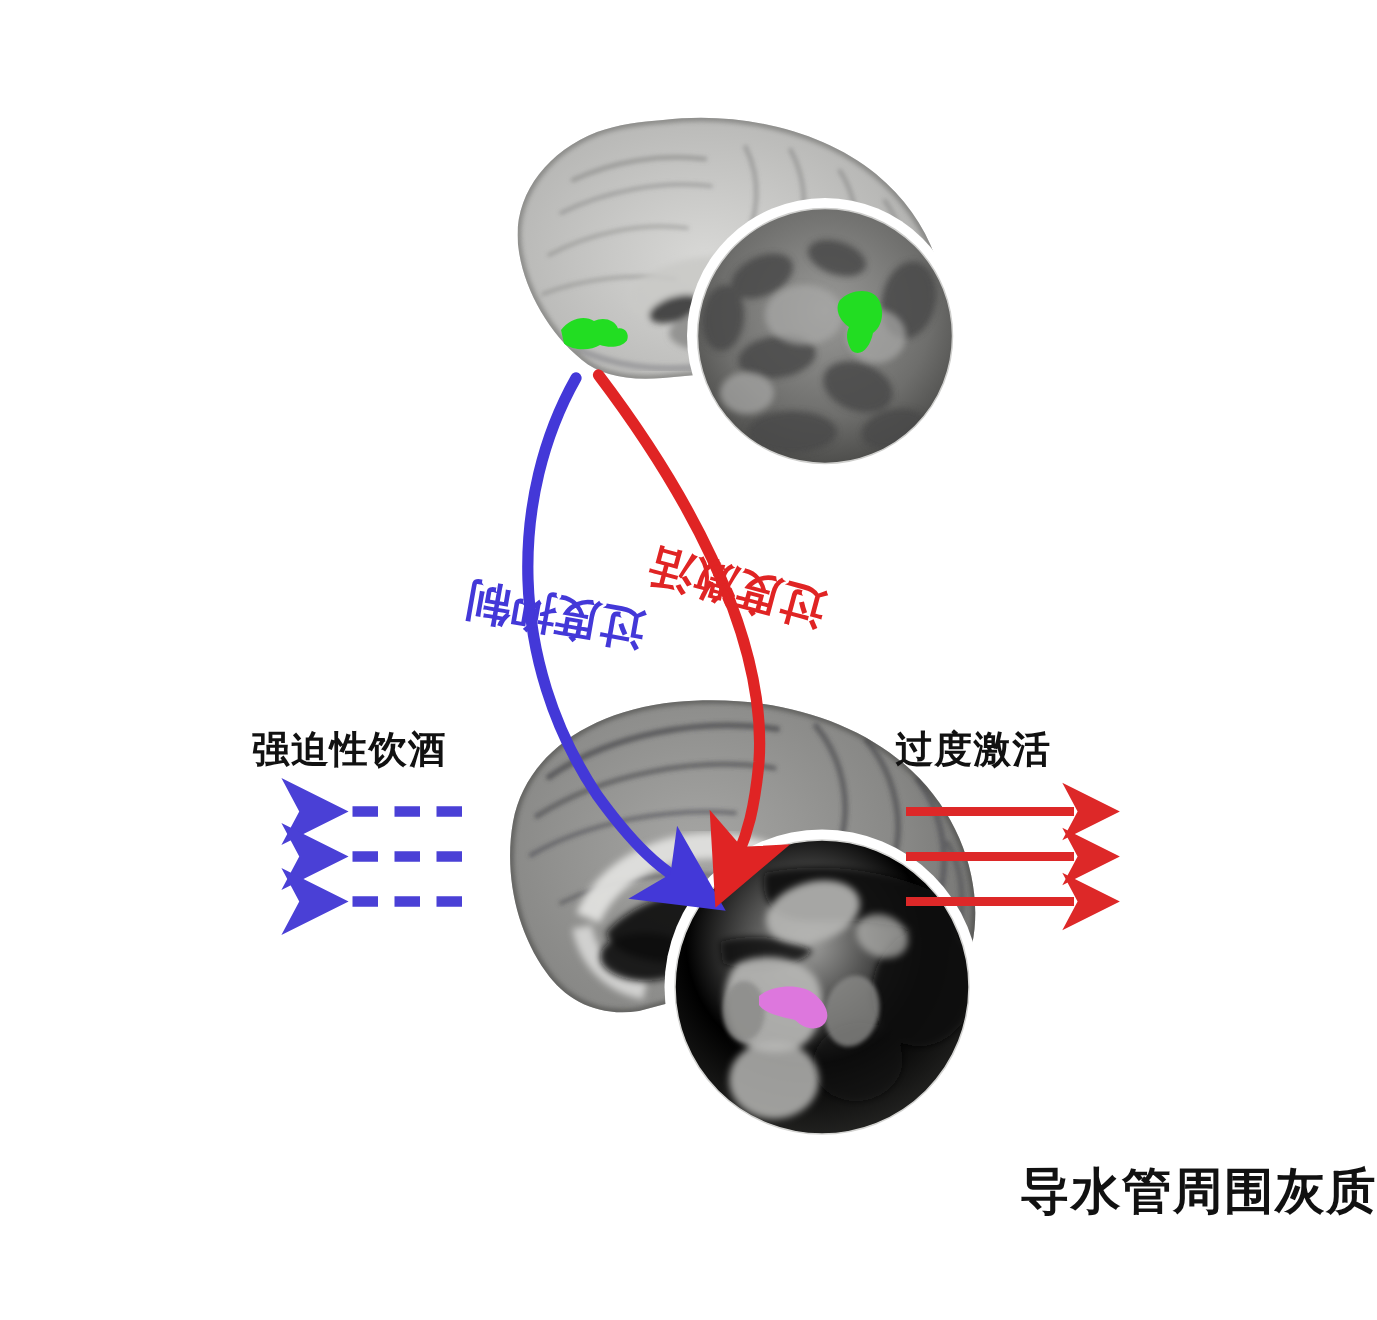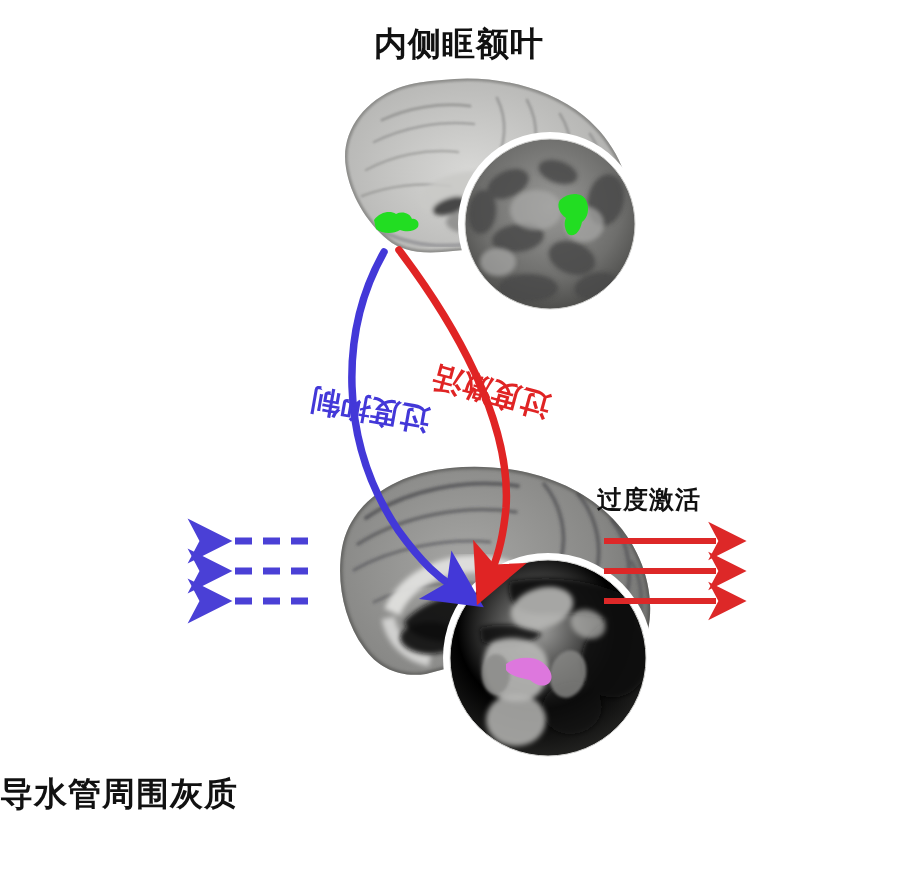--- a/index.html
+++ b/index.html
@@ -33,21 +33,21 @@
     top: 22px;
     left: 0;
     width: 918px;
     text-align: center;
     font-size: 33px;
   }
   #title-pag {
     top: 772px;
     left: 0;
     width: 918px;
-    text-align: left;
+    text-align: right;
     font-size: 33px;
   }
   #label-compulsive {
     top: 483px;
     left: 168px;
     font-size: 25px;
   }
   #label-impulsive {
     top: 483px;
     left: 597px;
@@ -80,21 +80,20 @@
     width: 340px;
     height: 300px;
   }
   .brain svg { display: block; }
 </style>
 </head>
 <body>
 
 <div id="stage">
 
-  <div class="cn-label" id="title-mofc">内侧眶额叶</div>
 
   <div class="brain" id="brain-top">
     <svg width="330" height="250" viewBox="0 0 330 250">
       <defs>
         <radialGradient id="cortexGrad" cx="45%" cy="40%" r="70%">
           <stop offset="0%" stop-color="#d8d8d6"></stop>
           <stop offset="55%" stop-color="#b9b9b7"></stop>
           <stop offset="100%" stop-color="#8e8e8c"></stop>
         </radialGradient>
         <radialGradient id="insetGrad" cx="50%" cy="40%" r="70%">
@@ -337,18 +336,19 @@
       <line x1="308" y1="601" x2="196" y2="601" stroke="#4a40d6" stroke-width="7" stroke-dasharray="17 11" marker-end="url(#blueDashHead)"></line>
     </g>
 
     <g>
       <line x1="604" y1="541" x2="716" y2="541" stroke="#dd2828" stroke-width="6" marker-end="url(#redSolidHead)"></line>
       <line x1="604" y1="571" x2="716" y2="571" stroke="#dd2828" stroke-width="6" marker-end="url(#redSolidHead)"></line>
       <line x1="604" y1="601" x2="716" y2="601" stroke="#dd2828" stroke-width="6" marker-end="url(#redSolidHead)"></line>
     </g>
   </svg>
 
+  <div class="cn-label" id="label-compulsive">强迫性饮酒</div>
 
   <div class="cn-label" id="label-impulsive">过度激活</div>
 
   <div class="cn-label" id="title-pag">导水管周围灰质</div>
 
 </div>
 
 </body></html>

